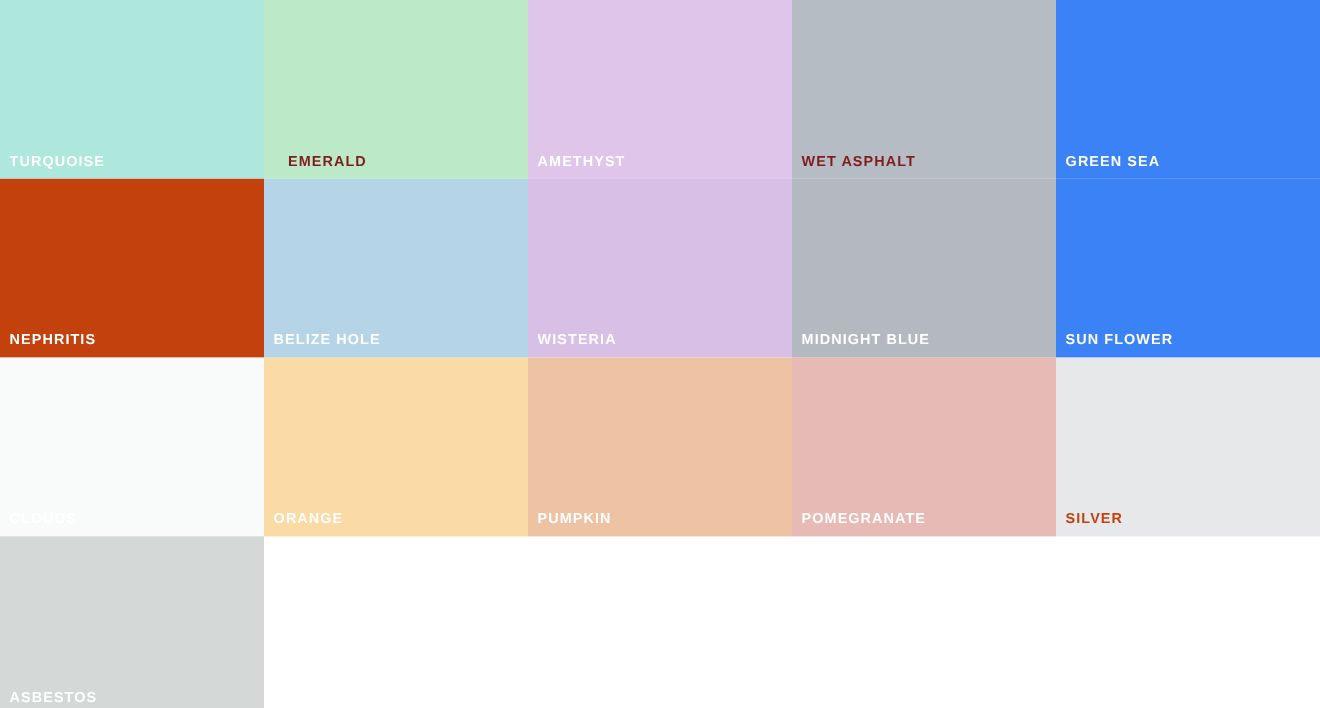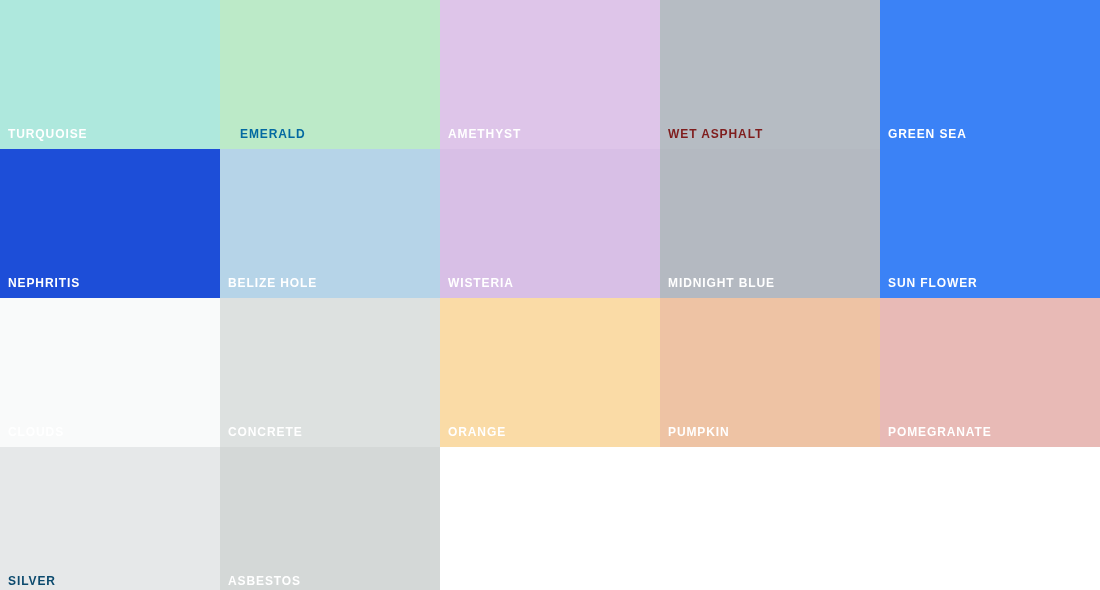--- a/index.html
+++ b/index.html
@@ -47,60 +47,57 @@
   }
 </style>
 </head>
 <body>
 
 <div id="palette-grid">
     <div class="swatch" style="background-color: rgb(174, 232, 221);">
       <span class="swatch-label" style="color: rgb(255, 255, 255);">TURQUOISE</span>
     </div>
     <div class="swatch" style="background-color: rgb(188, 234, 200);">
-      <span class="swatch-label" style="color: #0369a1; padding-left: 12px;">EMERALD</span>
+      <span class="swatch-label" style="color: #7f1d1d; padding-left: 12px;">EMERALD</span>
     </div>
     <div class="swatch" style="background-color: rgb(222, 197, 233);">
       <span class="swatch-label" style="color: rgb(255, 255, 255);">AMETHYST</span>
     </div>
     <div class="swatch" style="background-color: rgb(182, 188, 195);">
       <span class="swatch-label" style="color: #7f1d1d;">WET ASPHALT</span>
     </div>
     <div class="swatch" style="background-color: #3b82f6; padding-left: 14px;">
       <span class="swatch-label" style="color: rgb(255, 255, 255);">GREEN SEA</span>
     </div>
-    <div class="swatch" style="background-color: #1d4ed8; text-decoration: underline;">
+    <div class="swatch" style="background-color: #c2410c; text-decoration: underline;">
       <span class="swatch-label" style="color: rgb(255, 255, 255);">NEPHRITIS</span>
     </div>
     <div class="swatch" style="background-color: rgb(182, 212, 232);">
       <span class="swatch-label" style="color: rgb(255, 255, 255);">BELIZE HOLE</span>
     </div>
     <div class="swatch" style="background-color: rgb(216, 191, 230);">
       <span class="swatch-label" style="color: rgb(255, 255, 255);">WISTERIA</span>
     </div>
     <div class="swatch" style="background-color: rgb(180, 185, 193); text-align: right;">
       <span class="swatch-label" style="color: rgb(255, 255, 255);">MIDNIGHT BLUE</span>
     </div>
     <div class="swatch" style="background-color: #3b82f6;">
       <span class="swatch-label" style="color: rgb(255, 255, 255);">SUN FLOWER</span>
     </div>
     <div class="swatch" style="background-color: rgb(249, 250, 250);">
       <span class="swatch-label" style="color: rgb(255, 255, 255);">CLOUDS</span>
     </div>
-    <div class="swatch" style="background-color: rgb(221, 225, 224);">
-      <span class="swatch-label" style="color: rgb(255, 255, 255);">CONCRETE</span>
-    </div>
     <div class="swatch" style="background-color: rgb(250, 219, 166);">
       <span class="swatch-label" style="color: rgb(255, 255, 255);">ORANGE</span>
     </div>
     <div class="swatch" style="background-color: rgb(238, 195, 164);">
       <span class="swatch-label" style="color: rgb(255, 255, 255);">PUMPKIN</span>
     </div>
     <div class="swatch" style="background-color: rgb(232, 186, 182);">
       <span class="swatch-label" style="color: rgb(255, 255, 255);">POMEGRANATE</span>
     </div>
     <div class="swatch" style="background-color: rgb(230, 232, 233);">
-      <span class="swatch-label" style="color: #0c4a6e;">SILVER</span>
+      <span class="swatch-label" style="color: #c2410c;">SILVER</span>
     </div>
     <div class="swatch" style="background-color: rgb(212, 216, 215);">
       <span class="swatch-label" style="color: rgb(255, 255, 255);">ASBESTOS</span>
     </div>
   </div>
 
 </body></html>

